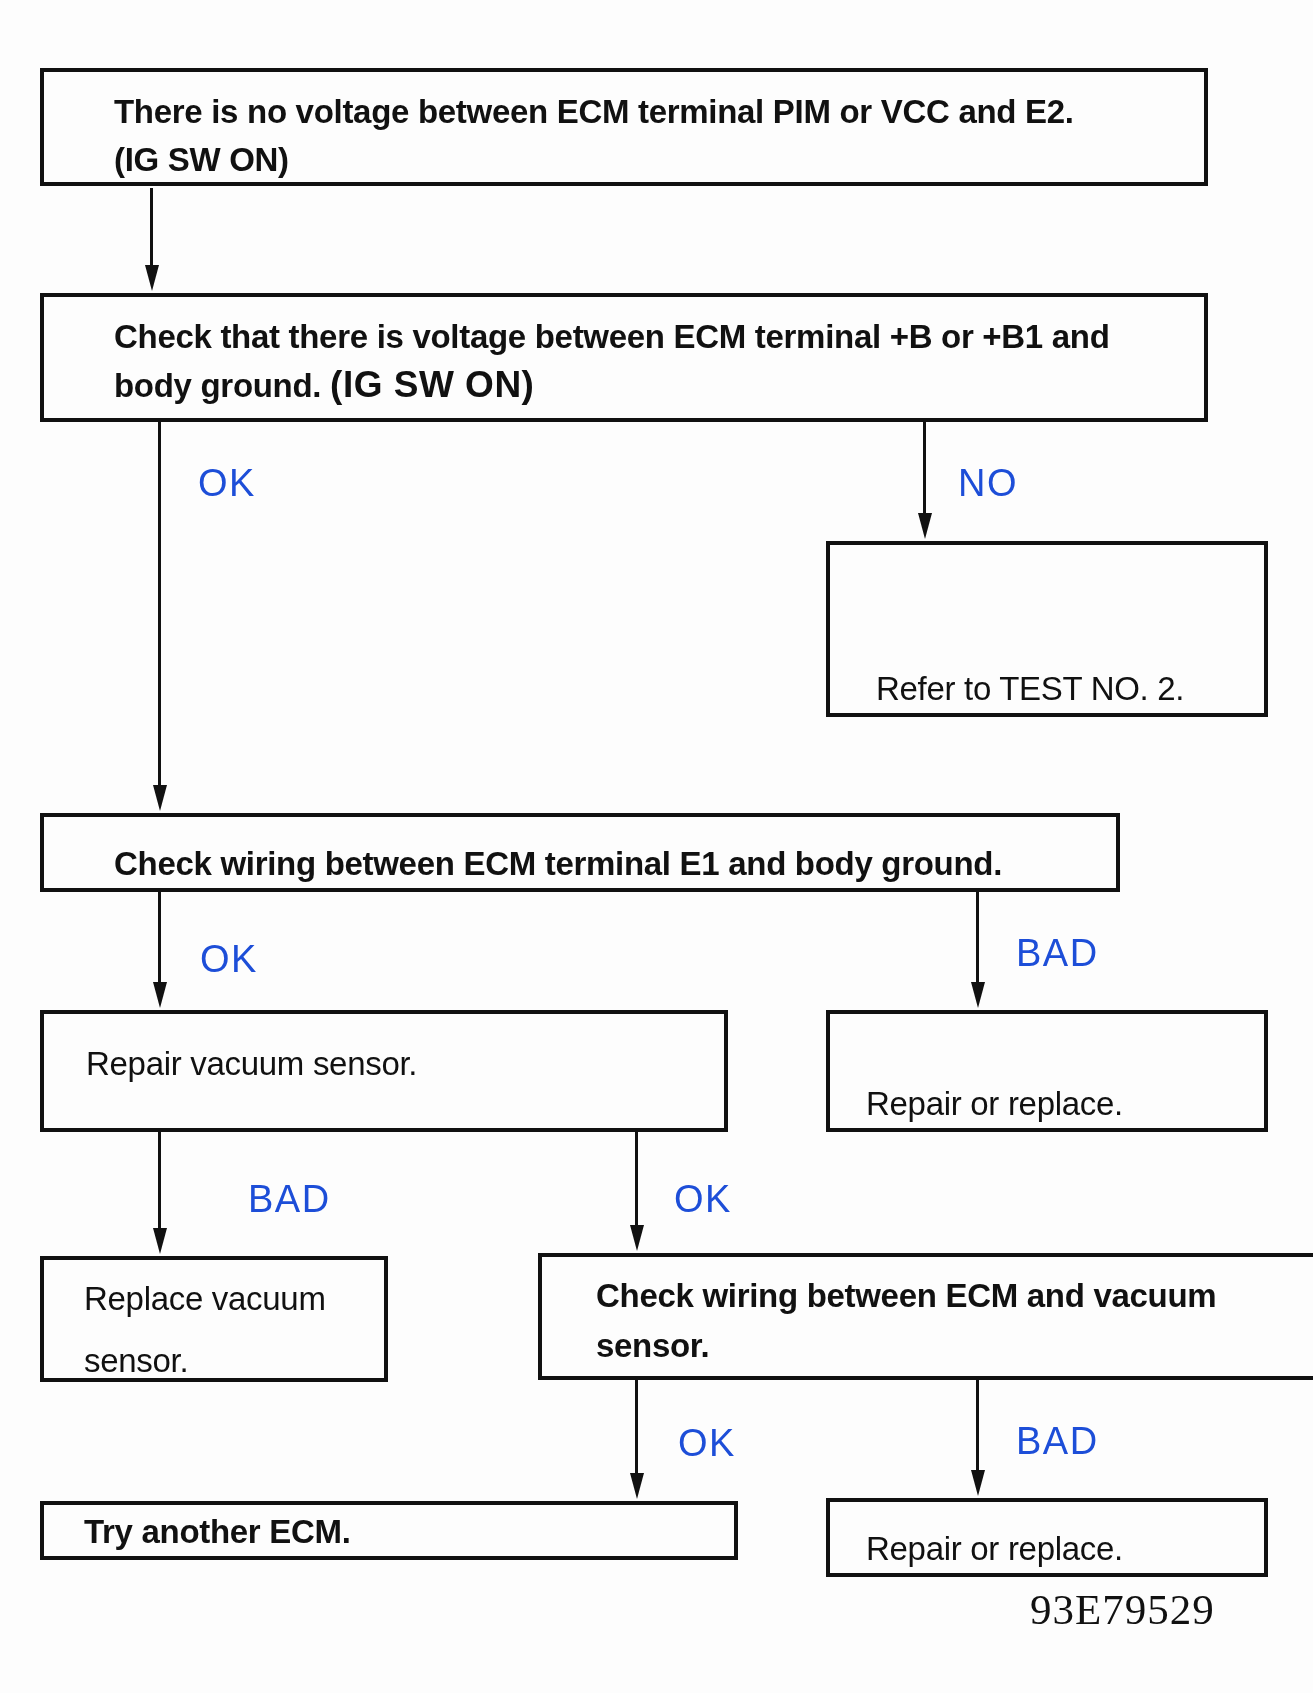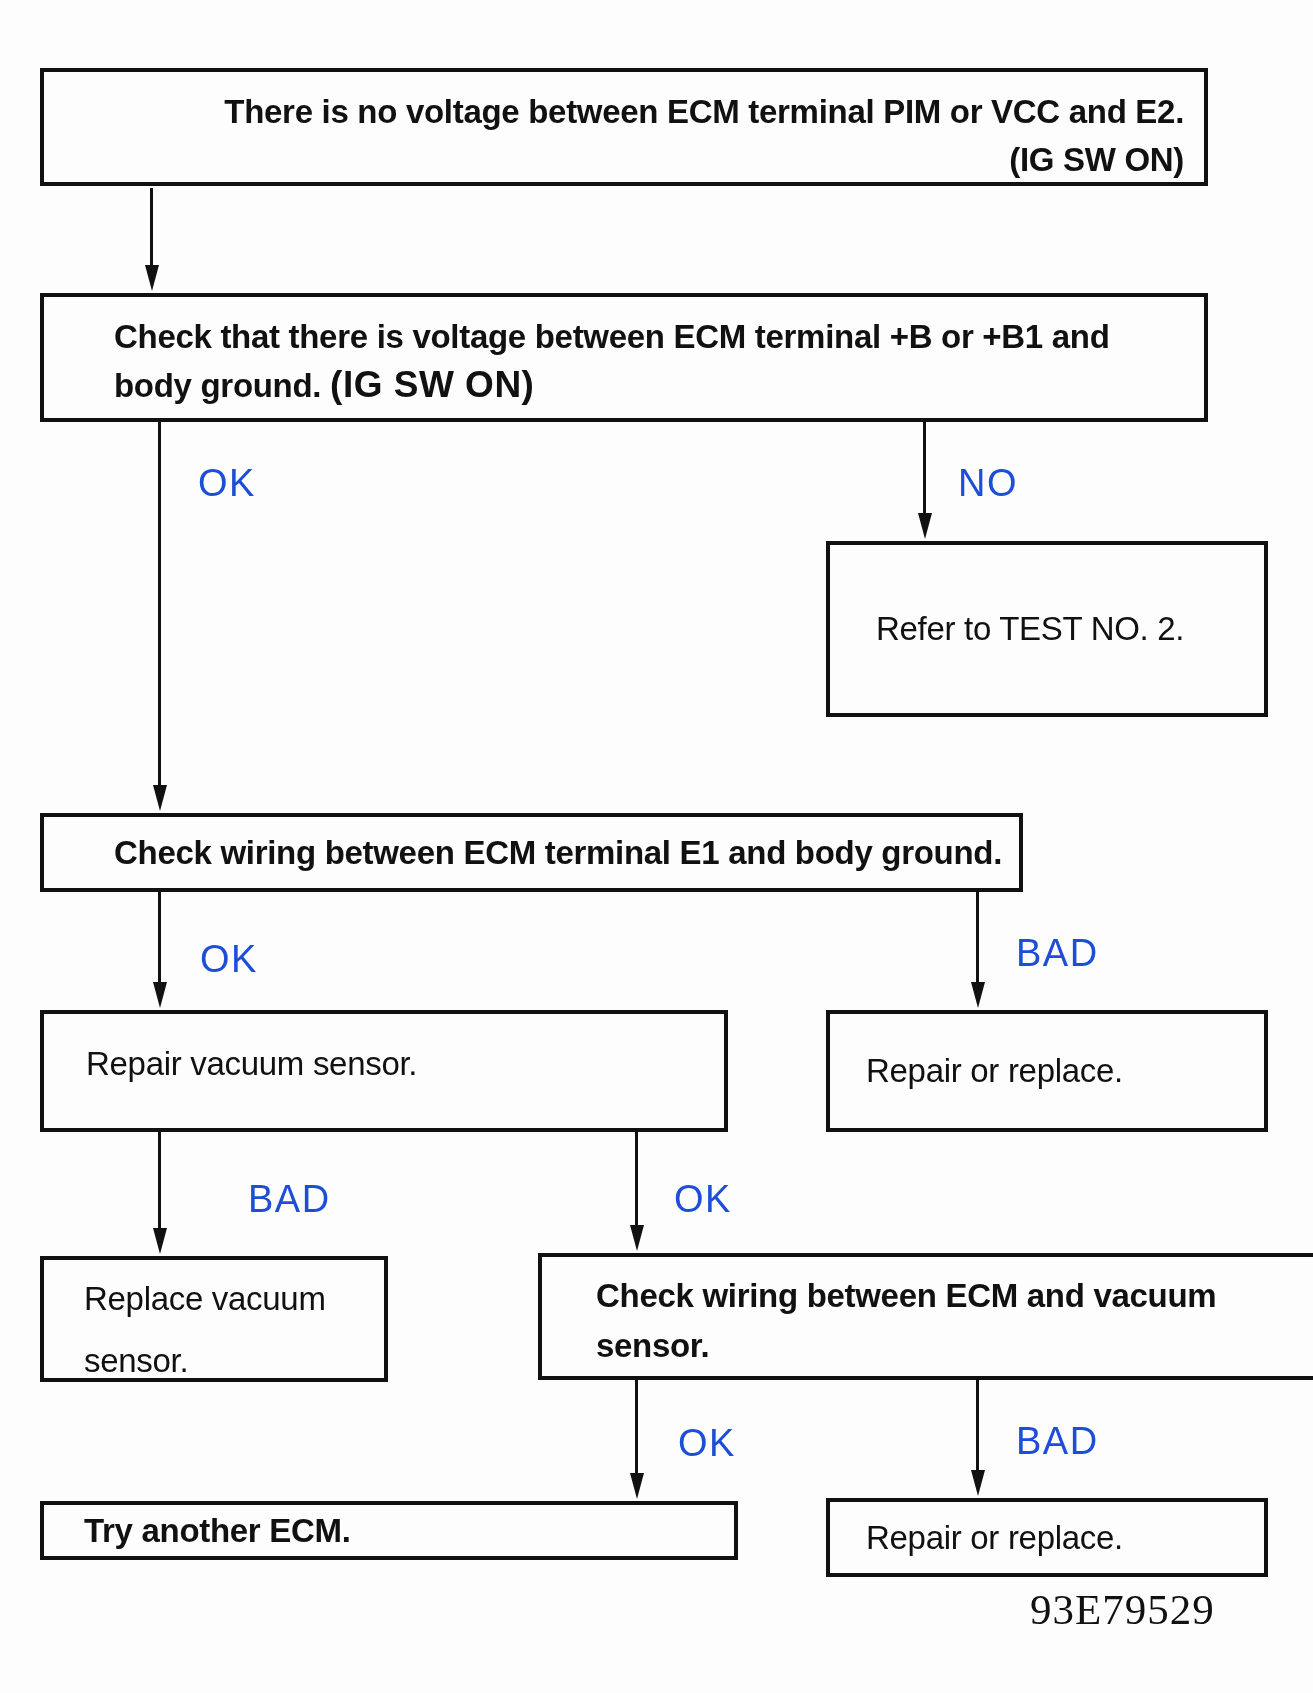--- a/index.html
+++ b/index.html
@@ -29,21 +29,21 @@
     line-height: 48px;
     letter-spacing: -0.3px;
     white-space: nowrap;
   }
   .bold { font-weight: bold; }
   .em-big {
     font-weight: bold;
     font-size: 37px;
     letter-spacing: 0.5px;
   }
-  .vcenter { justify-content: center; }
+  .vcenter { justify-content: flex-end; }
   .vline {
     position: absolute;
     width: 3px;
     background: #111111;
   }
   .ahead {
     position: absolute;
     width: 0;
     height: 0;
     border-left: 7px solid transparent;
@@ -64,21 +64,21 @@
     letter-spacing: 1px;
     color: #111111;
     white-space: nowrap;
   }
 </style>
 </head>
 <body>
 
 <div id="page">
 
-  <div class="node" style="left:40px; top:68px; width:1168px; height:118px; padding:16px 20px 0 70px;align-items:flex-end;">
+  <div class="node" style="left:40px; top:68px; width:1168px; height:118px; padding:16px 20px 0 70px;">
     <span class="txt bold">There is no voltage between ECM terminal PIM or VCC and E2.</span>
     <span class="txt em-big">(IG SW ON)</span>
   </div>
 
   <div class="vline" style="left:150px; top:188px; height:79px;"></div>
   <div class="ahead" style="left:145px; top:265px;"></div>
 
   <div class="node" style="left:40px; top:293px; width:1168px; height:129px; padding:16px 20px 0 70px;">
     <span class="txt bold">Check that there is voltage between ECM terminal +B or +B1 and</span>
     <span class="txt"><span class="bold">body ground.</span>
@@ -90,21 +90,21 @@
   <div class="elabel" style="left:198px; top:462px;">OK</div>
 
   <div class="vline" style="left:923px; top:422px; height:93px;"></div>
   <div class="ahead" style="left:918px; top:513px;"></div>
   <div class="elabel" style="left:958px; top:462px;">NO</div>
 
   <div class="node vcenter" style="left:826px; top:541px; width:442px; height:176px; padding:0 10px 0 46px;">
     <span class="txt">Refer to TEST NO. 2.</span>
   </div>
 
-  <div class="node vcenter" style="left:40px; top:813px; width:983px; height:79px; padding:0 10px 0 70px;">
+  <div class="node vcenter" style="left:40px; top:813px; width:1080px; height:79px; padding:0 10px 0 70px;">
     <span class="txt bold">Check wiring between ECM terminal E1 and body ground.</span>
   </div>
 
   <div class="vline" style="left:158px; top:892px; height:92px;"></div>
   <div class="ahead" style="left:153px; top:982px;"></div>
   <div class="elabel" style="left:200px; top:938px;">OK</div>
 
   <div class="vline" style="left:976px; top:892px; height:92px;"></div>
   <div class="ahead" style="left:971px; top:982px;"></div>
   <div class="elabel" style="left:1016px; top:932px;">BAD</div>

